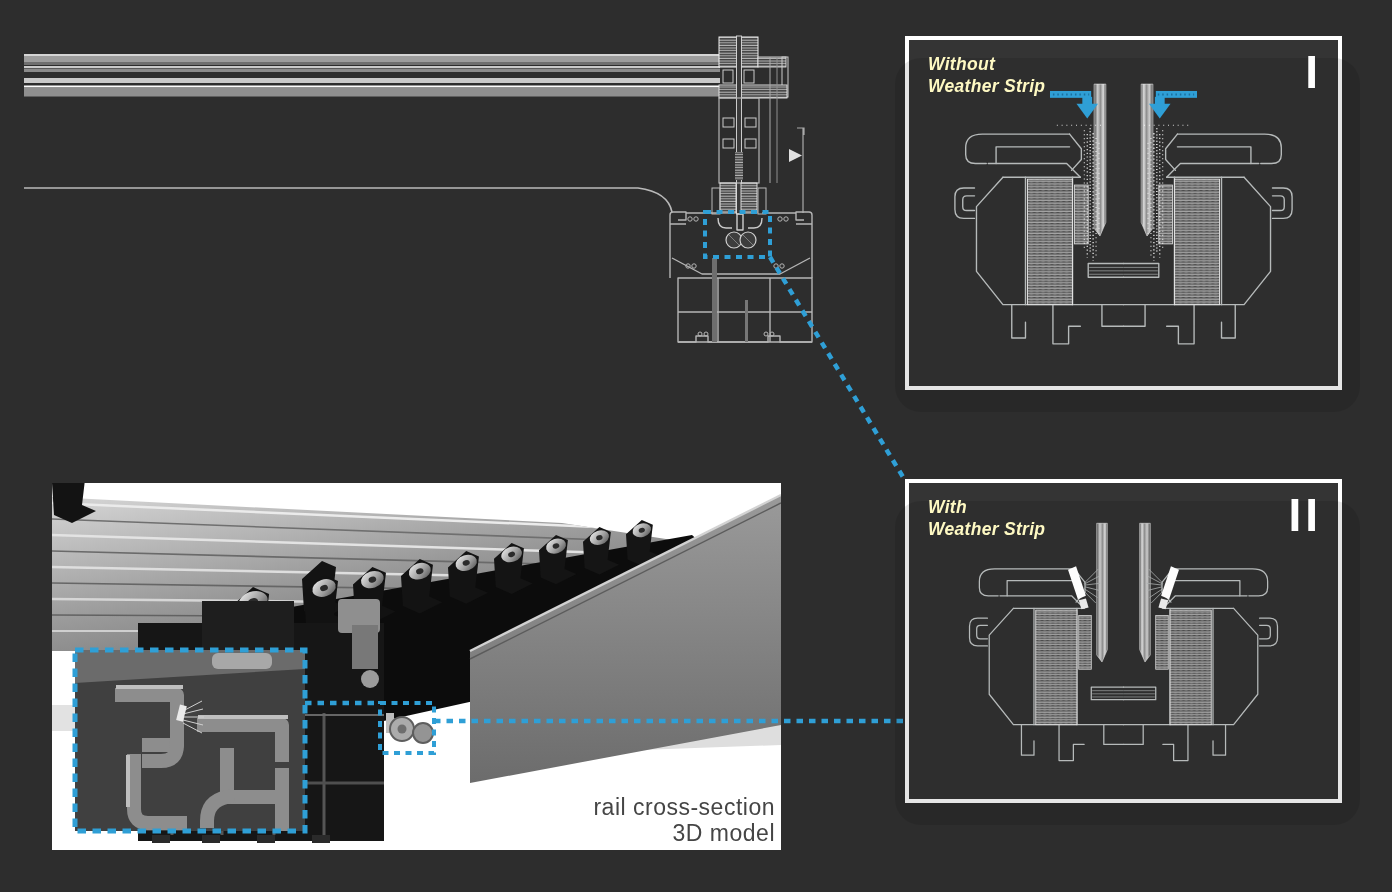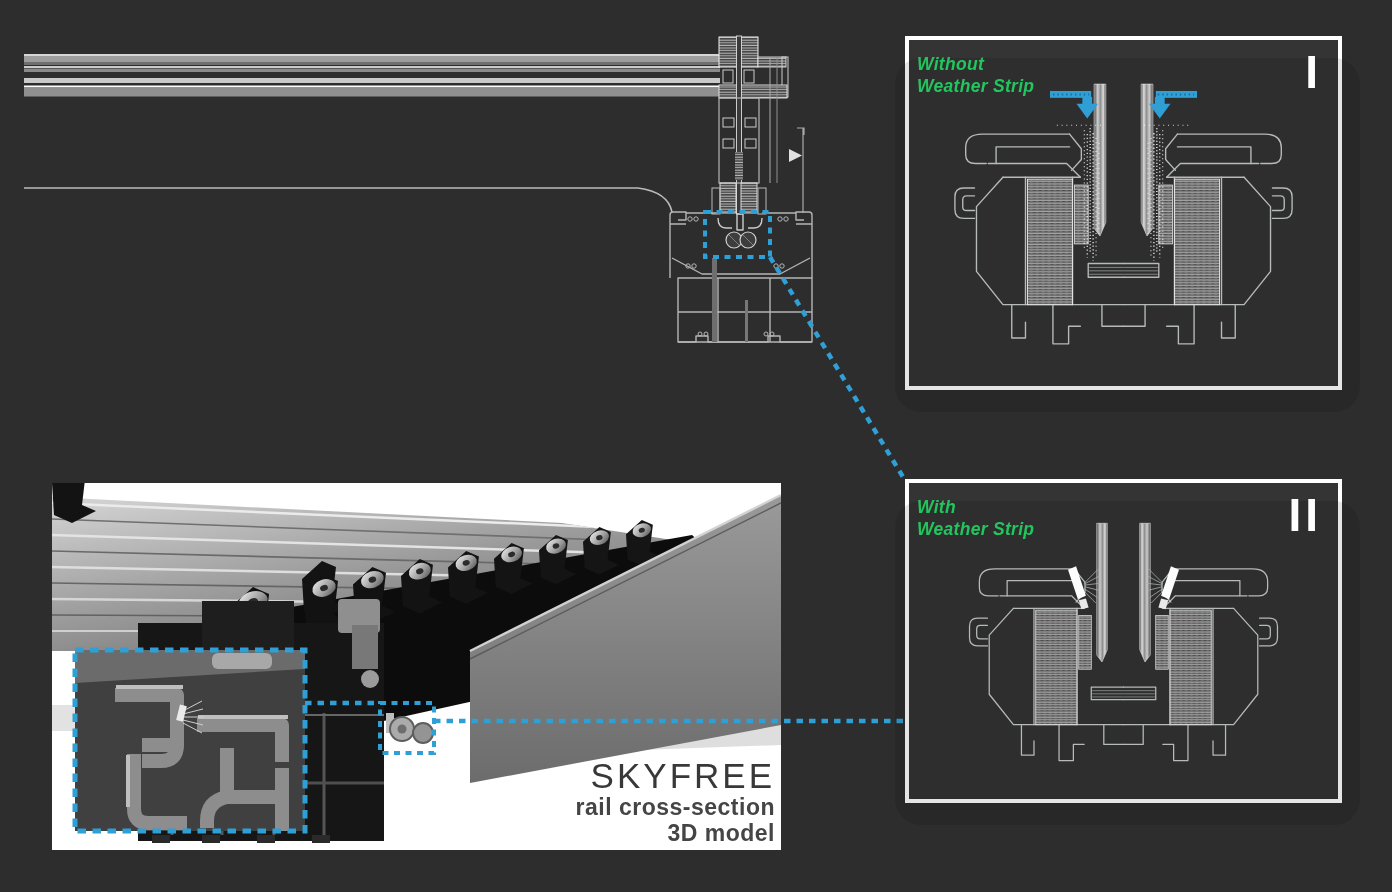--- a/index.html
+++ b/index.html
@@ -7,32 +7,32 @@
          font-family:"Liberation Sans",sans-serif;}
   svg{display:block}
 
   
   .panel{position:absolute;left:905px;width:437px;height:354px;background:#343434;
          border:4px solid #ffffff;box-sizing:border-box;z-index:4;}
   .panel::before{content:"";position:absolute;left:-14px;top:18px;right:-22px;bottom:-26px;
          border-radius:26px;background:rgba(0,0,0,0.10);z-index:-1;}
   #panel-1{top:36px;}
   #panel-2{top:479px;height:324px;}
-  .panel-label{position:absolute;top:13px;left:8px;color:#22c55e;font-style:italic;
+  .panel-label{position:absolute;top:13px;left:19px;color:#fef9c3;font-style:italic;
          font-weight:bold;font-size:17.5px;line-height:22px;letter-spacing:.3px;z-index:2;}
   .panel-label span{display:block;}
   .numeral{position:absolute;top:10px;right:16px;color:#ffffff;font-weight:bold;
          font-size:46px;line-height:44px;letter-spacing:4px;z-index:2;}
   .section-svg{position:absolute;left:0;top:0;width:100%;height:100%;}
 
   
   .model-wrap{position:absolute;left:52px;top:483px;width:729px;height:367px;background:#ffffff;z-index:2;}
   .caption{position:absolute;right:6px;bottom:4px;text-align:right;color:#3a3a3a;}
   .caption .brand{font-size:35px;font-weight:300;letter-spacing:3px;line-height:36px;color:#383838;}
-  .caption .sub{font-size:23px;font-weight:700;letter-spacing:.5px;line-height:26px;color:#454545;}
+  .caption .sub{font-size:23px;font-weight:400;letter-spacing:.5px;line-height:26px;color:#454545;}
 
   .overlay-svg{position:absolute;left:0;top:0;z-index:3;pointer-events:none;}
   .cad-svg{position:absolute;left:0;top:0;z-index:1;}
 </style>
 </head>
 <body>
 
 <div class="stage">
 
   <svg width="0" height="0" style="position:absolute" aria-hidden="true">
@@ -376,21 +376,20 @@
             <line x1="131" y1="237" x2="151" y2="242"></line>
             <line x1="131" y1="240" x2="150" y2="250"></line>
           </g>
           <rect x="126" y="222" width="7" height="16" fill="#eaeaea" transform="rotate(14 129 230)"></rect>
           <polygon points="23,167 253,167 253,186 23,200" fill="#6b6b6b"></polygon>
           <rect x="160" y="170" width="60" height="16" rx="6" fill="#a8a8a8"></rect>
         </g>
       </g>
     </svg>
     <div class="caption">
-      <div class="brand">SKYFREE</div>
       <div class="sub">rail cross-section</div>
       <div class="sub">3D model</div>
     </div>
   </div>
 
   <svg class="overlay-svg" width="1392" height="892" viewBox="0 0 1392 892">
     <g stroke="#2f9fd6" fill="none">
       <rect x="705" y="212" width="65" height="45" stroke-width="4" stroke-dasharray="6 5.5"></rect>
       <line x1="770" y1="257" x2="903" y2="477" stroke-width="4.5" stroke-dasharray="6.5 6"></line>
       <rect x="75" y="650" width="230" height="181" stroke-width="5" stroke-dasharray="8.5 6.5"></rect>

